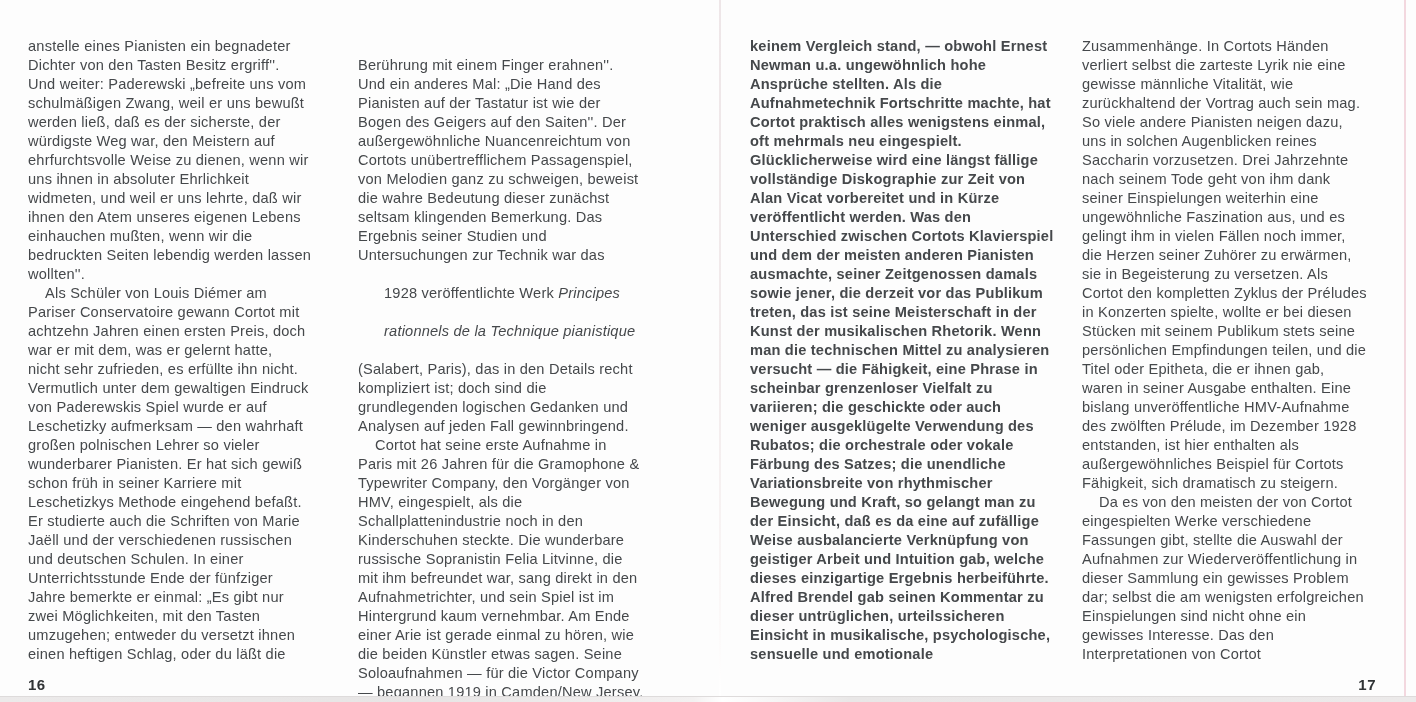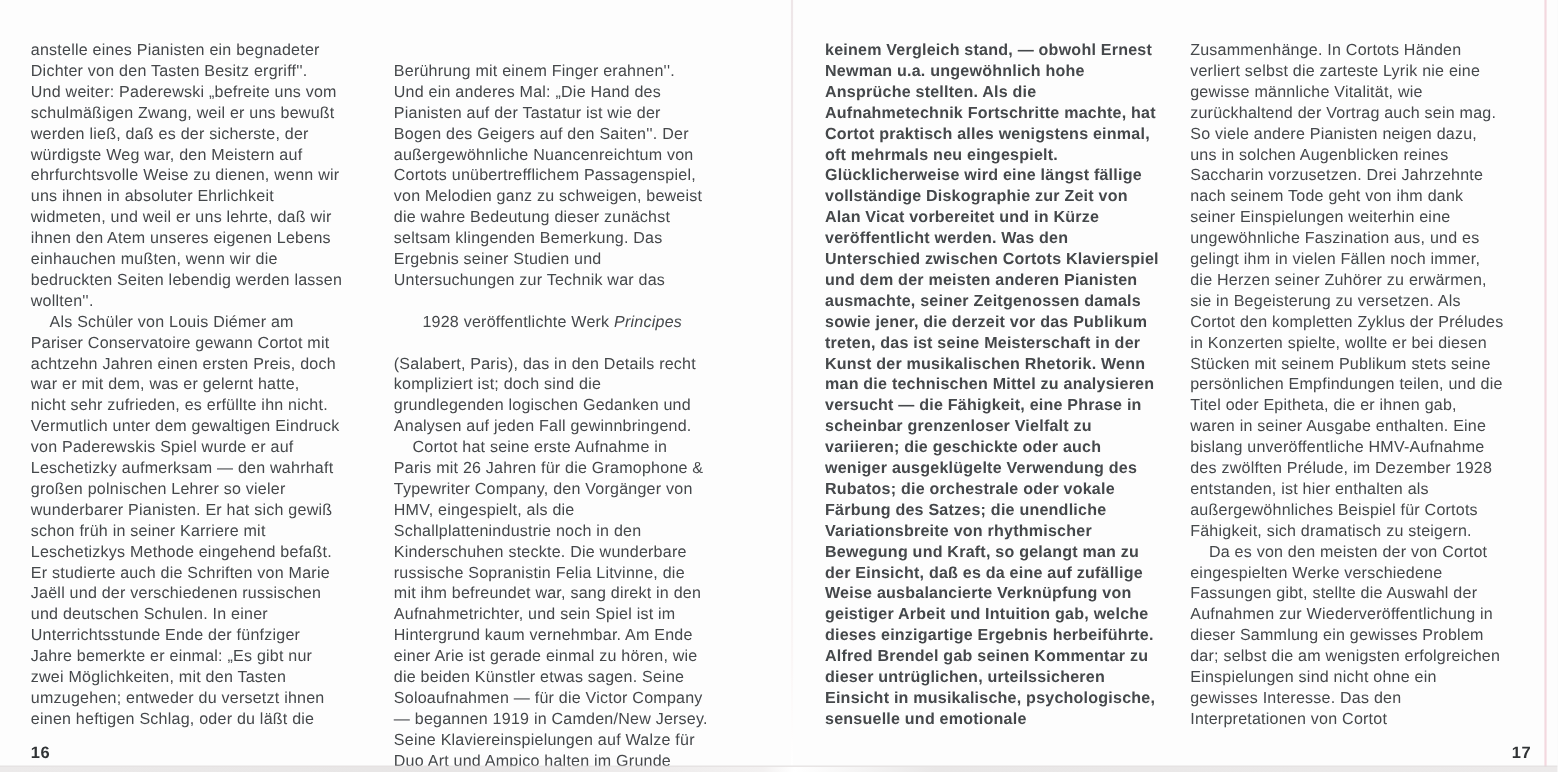--- a/index.html
+++ b/index.html
@@ -23,21 +23,21 @@
   #col4 { left:373px; width:336px; }  
 
   .line { white-space:pre;margin-left:26px; }
   .it   { font-style:italic; }
 
   .pagenum {
     position:absolute; bottom:9px;
     font-size:15px; font-weight:bold; color:#303335; letter-spacing:0.5px;margin-top:44px;
   }
   #pagenum-left  { left:28px; }
-  #pagenum-right { right:24px; }
+  #pagenum-right { right:40px; }
 
   .fold {
     position:absolute; left:719px; top:0; width:2px; height:697px;
     background:linear-gradient(to bottom,#eee6e8 0%,#f2ebec 55%,#faf6f6 85%,#ffffff 100%);
   }
   .right-edge {
     position:absolute; left:1404px; top:0; width:2px; height:697px;
     background:#efcbd4; opacity:0.75;
   }
   .bottom-edge {
@@ -90,20 +90,21 @@
 Pianisten auf der Tastatur ist wie der
 Bogen des Geigers auf den Saiten''. Der
 außergewöhnliche Nuancenreichtum von
 Cortots unübertrefflichem Passagenspiel,
 von Melodien ganz zu schweigen, beweist
 die wahre Bedeutung dieser zunächst
 seltsam klingenden Bemerkung. Das
 Ergebnis seiner Studien und
 Untersuchungen zur Technik war das</div>
     <div class="line"><span>1928 veröffentlichte Werk </span><span class="it">Principes</span></div>
+    <div class="line it">rationnels de la Technique pianistique</div>
     <div>(Salabert, Paris), das in den Details recht
 kompliziert ist; doch sind die
 grundlegenden logischen Gedanken und
 Analysen auf jeden Fall gewinnbringend.
 &nbsp;&nbsp;&nbsp;&nbsp;Cortot hat seine erste Aufnahme in
 Paris mit 26 Jahren für die Gramophone &amp;
 Typewriter Company, den Vorgänger von
 HMV, eingespielt, als die
 Schallplattenindustrie noch in den
 Kinderschuhen steckte. Die wunderbare

